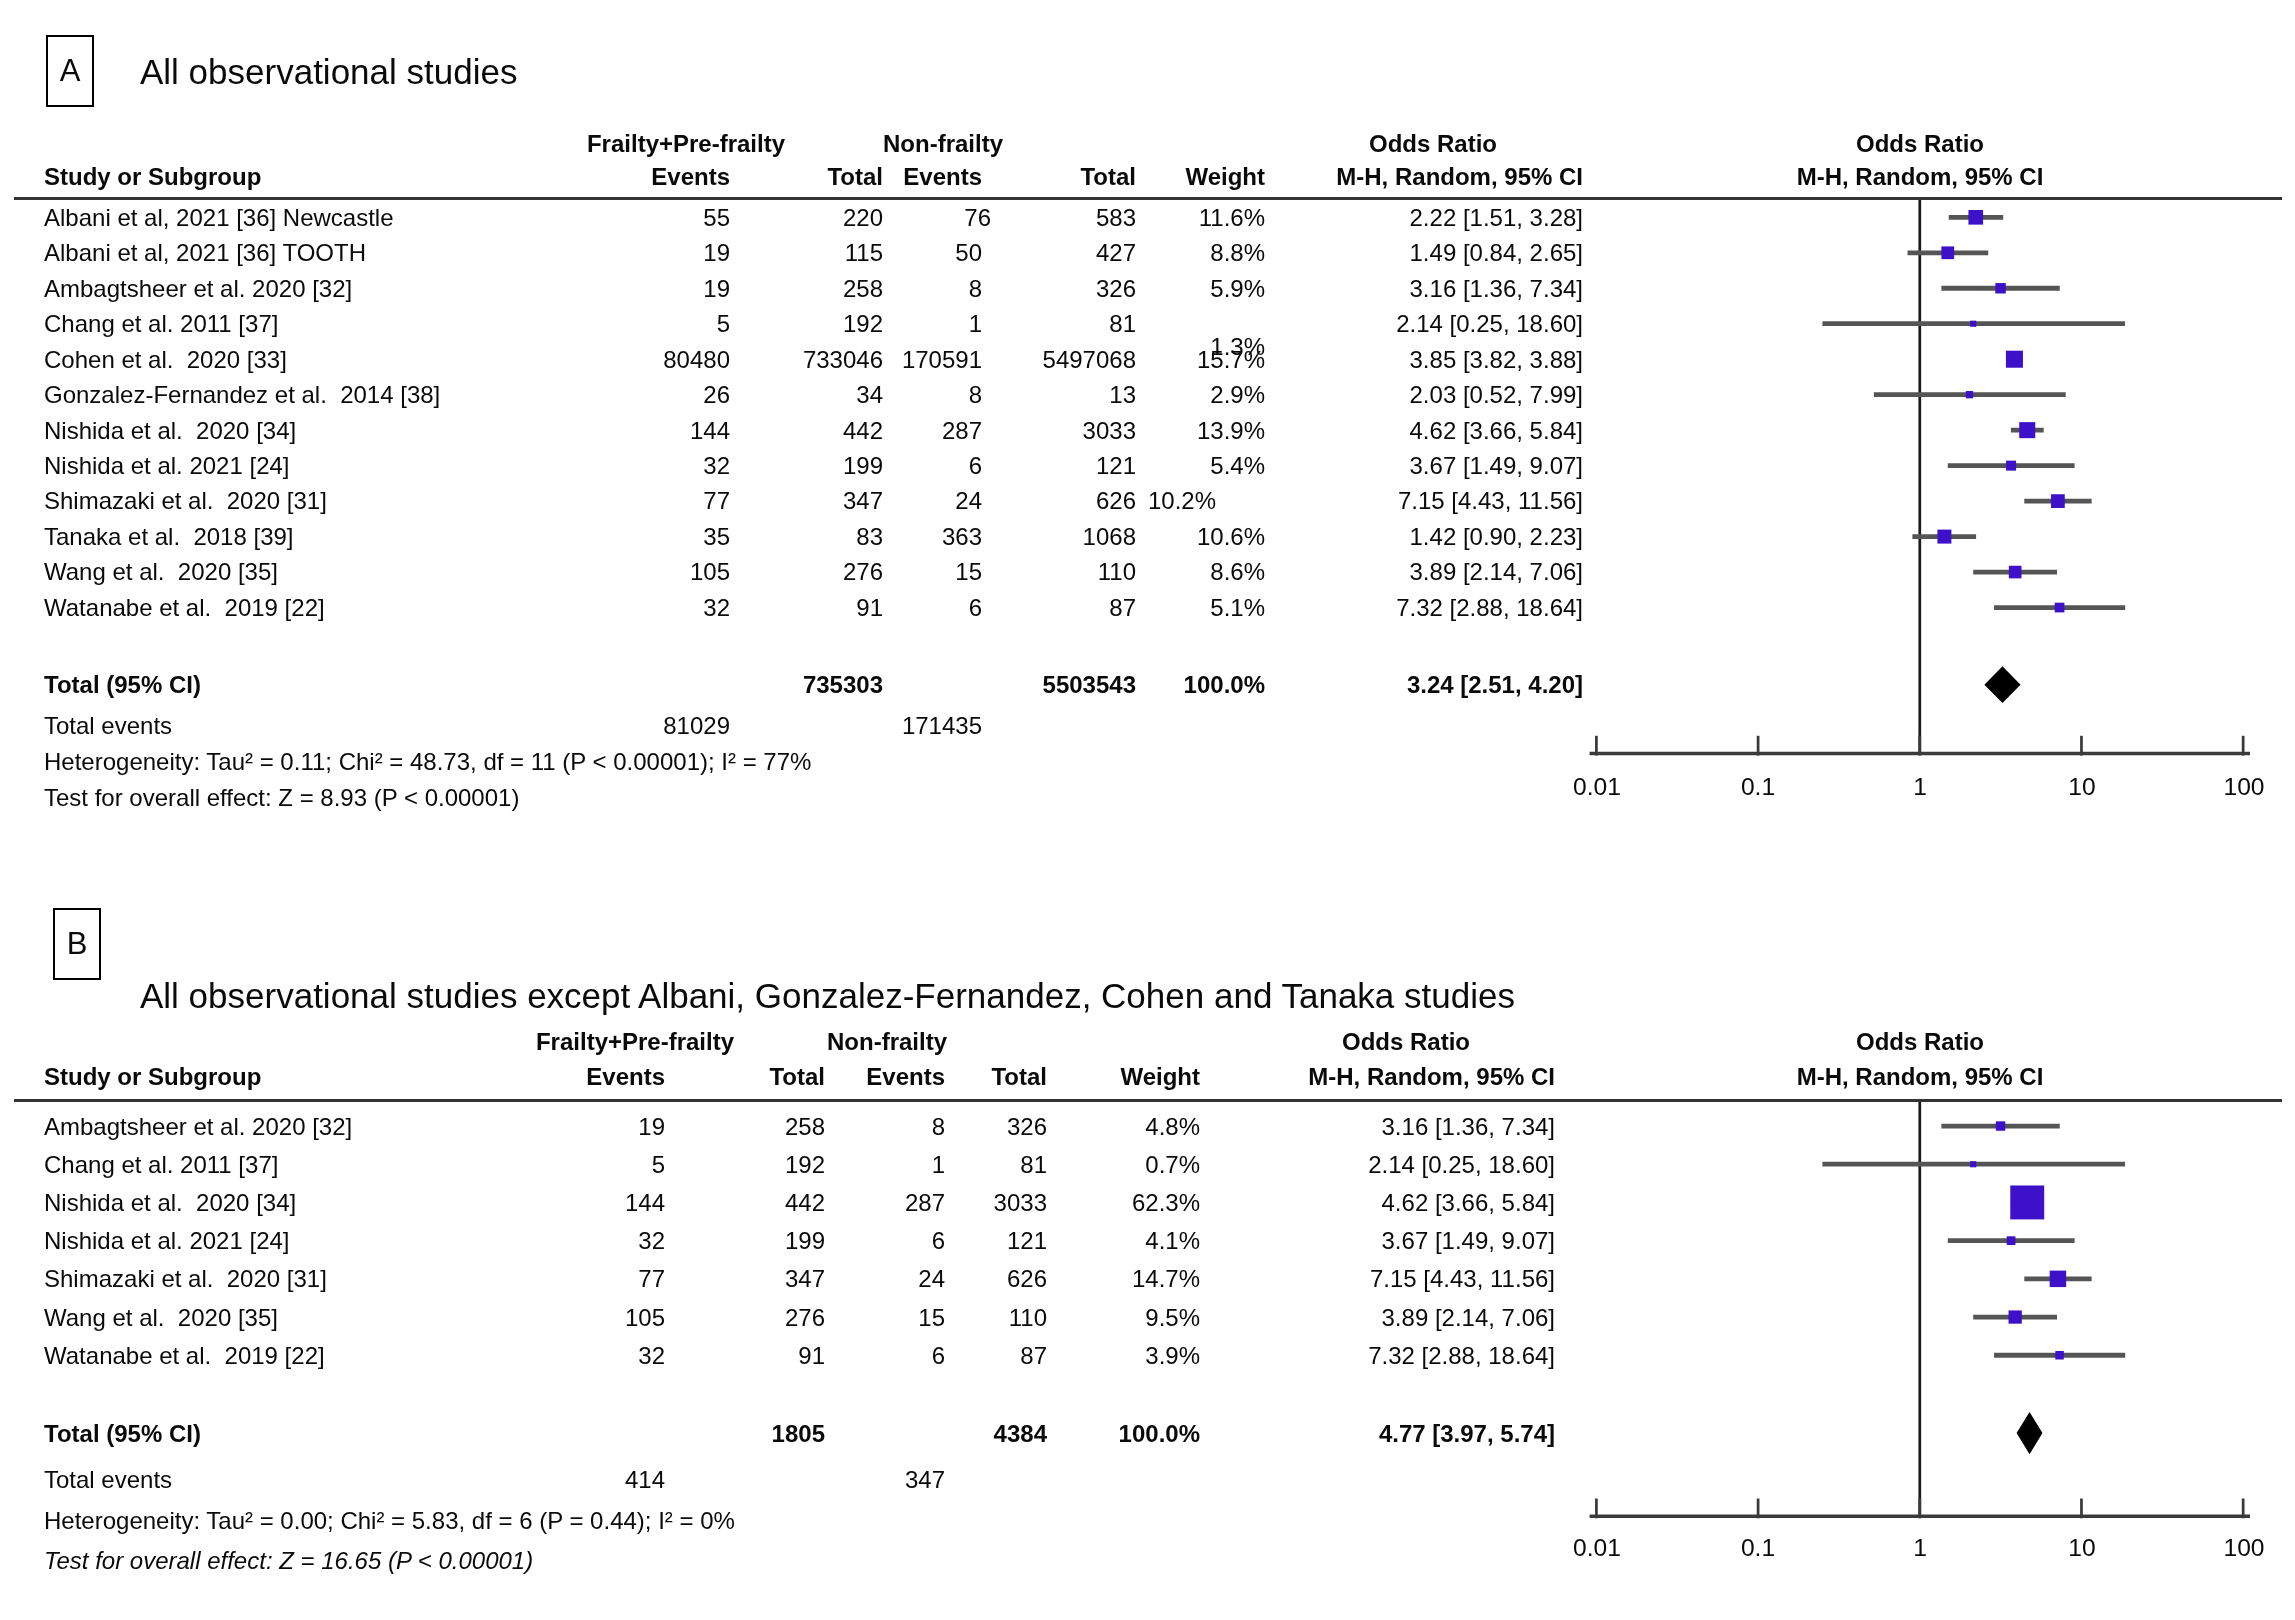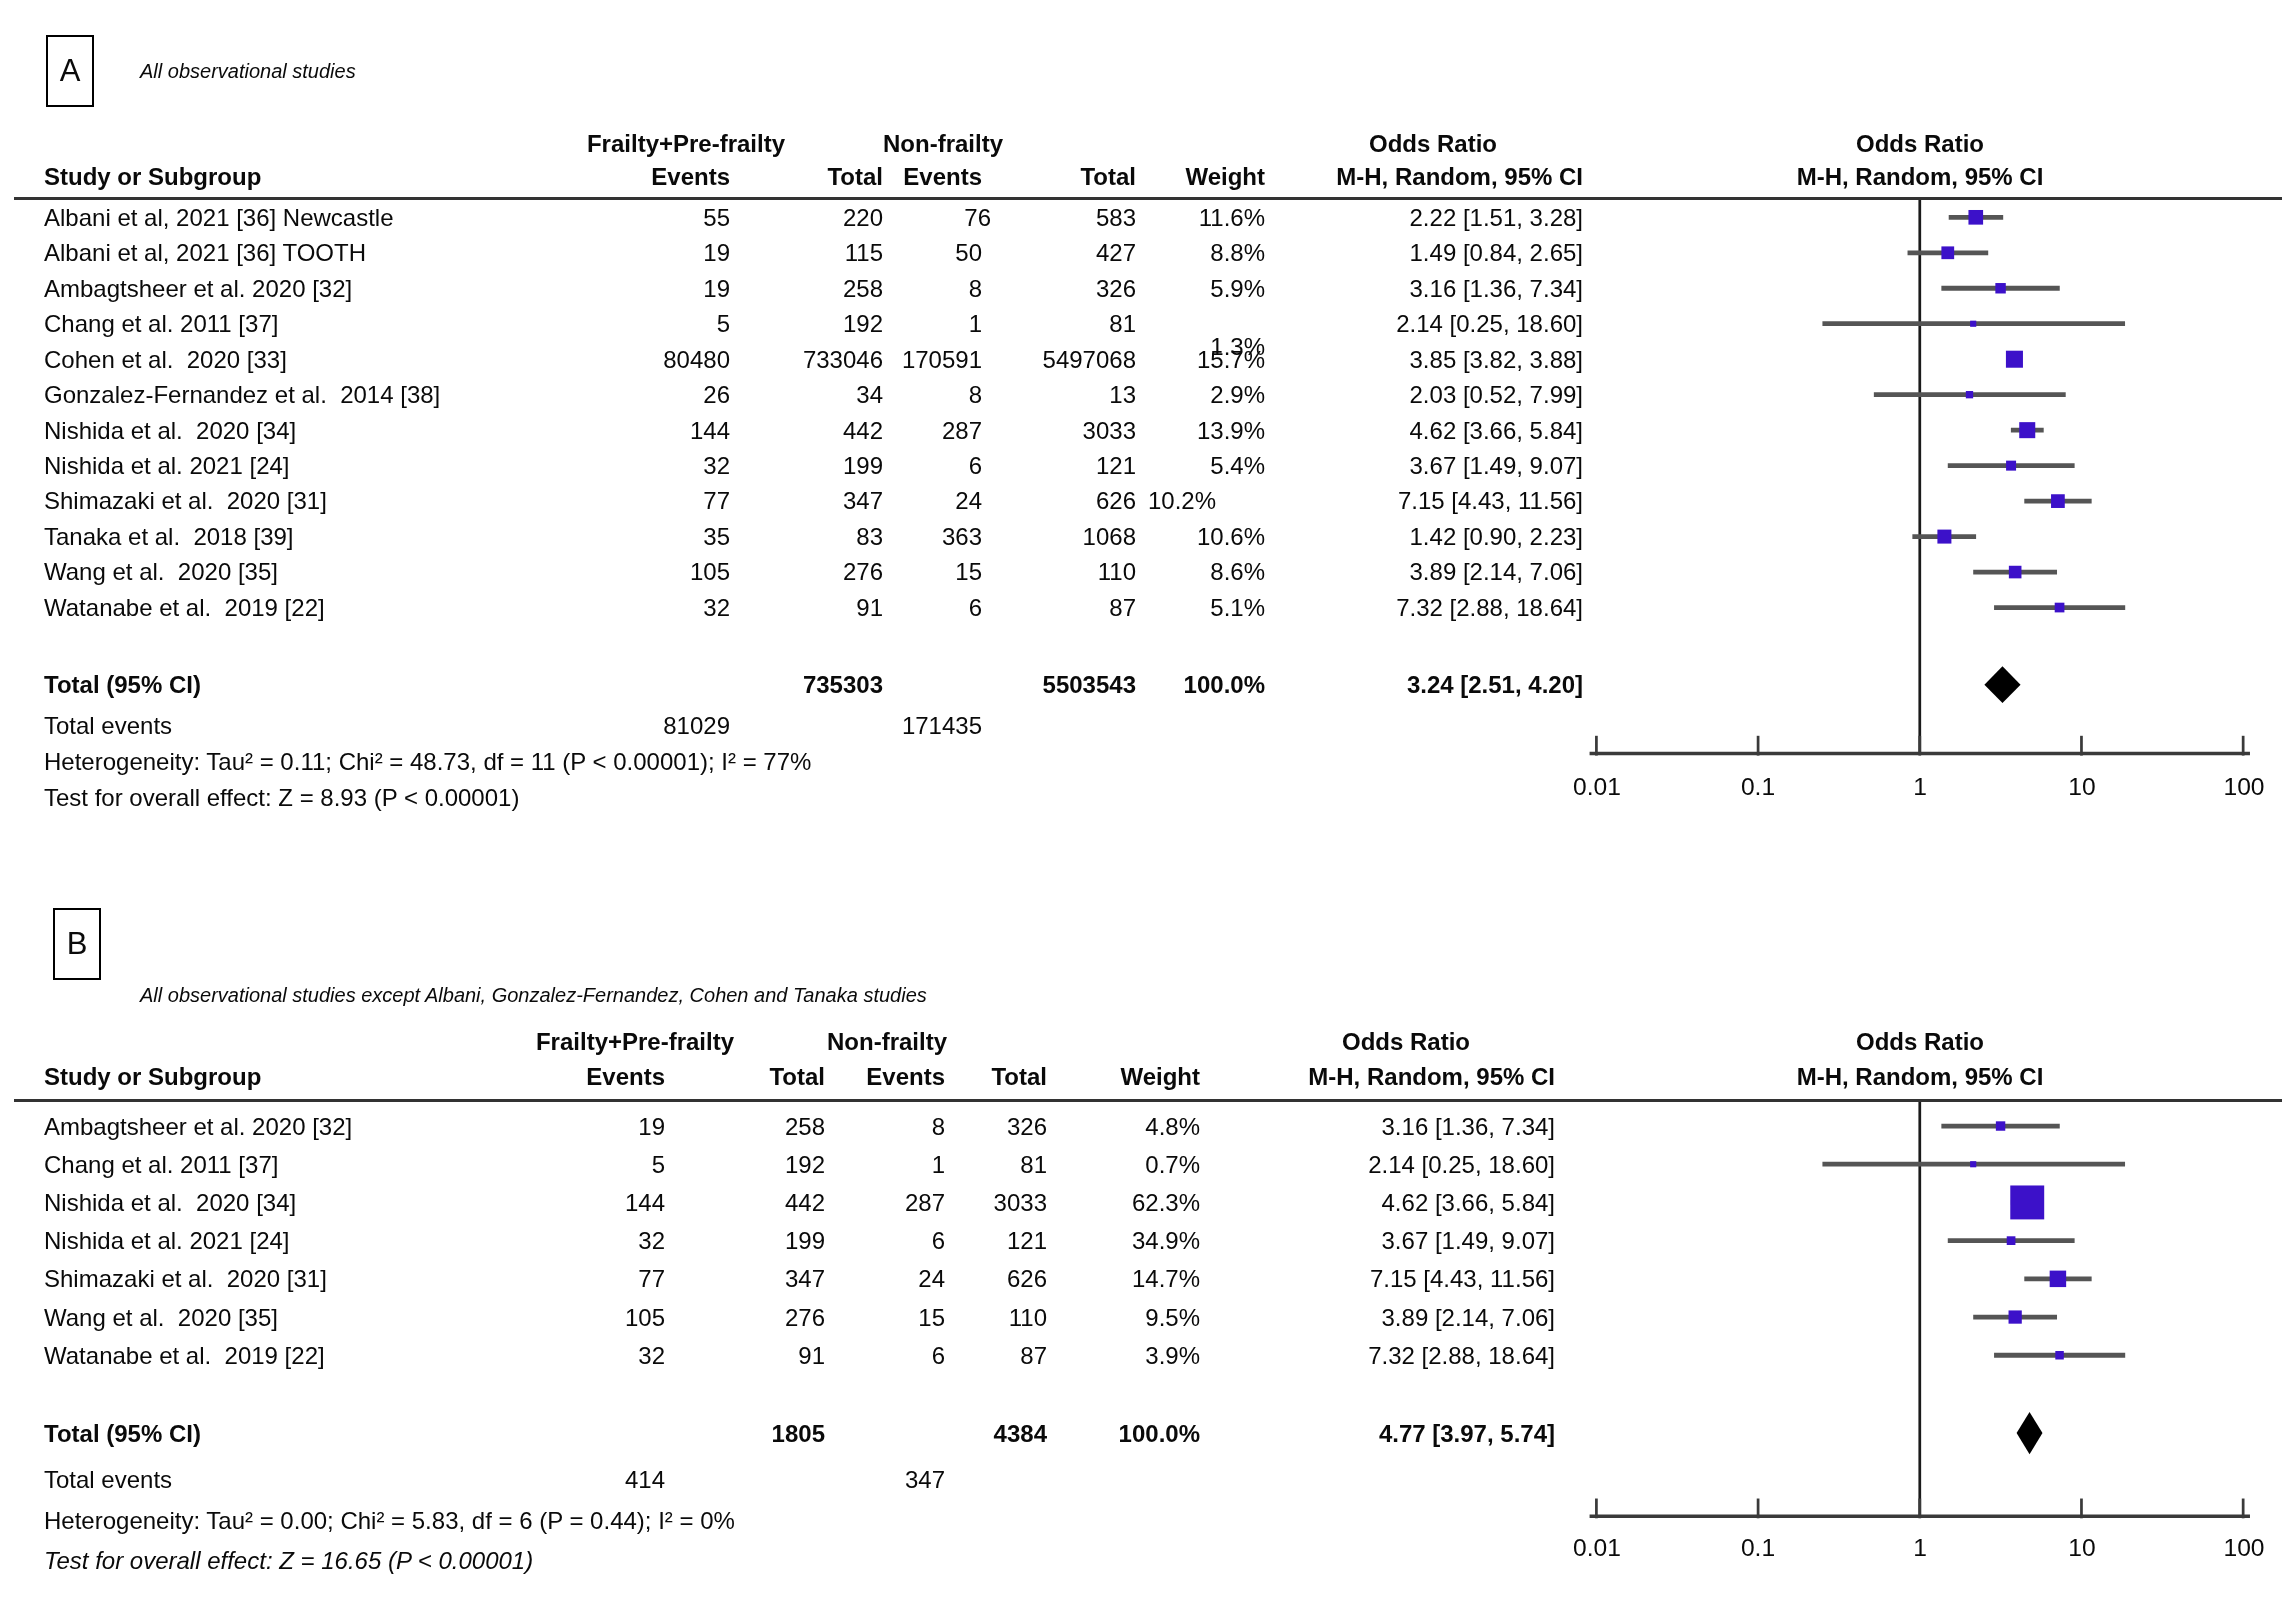--- a/index.html
+++ b/index.html
@@ -1,20 +1,20 @@
 <!DOCTYPE html>
 <html style="font-size:11px"><head>
 <meta charset="utf-8">
 <style>
   html,body{margin:0;padding:0;background:#ffffff;}
   #page{position:relative;width:2295px;height:1621px;background:#ffffff;overflow:hidden;
         font-family:"Liberation Sans", sans-serif;color:#0a0a0a;}
   .t{position:absolute;white-space:pre;font-size:24px;line-height:33px;height:33px;color:#0a0a0a;}
   .b{font-weight:bold;}
-  .title{font-size:20px;font-style:italic;}
+  .title{font-size:35px;}
   .axlab{font-size:24.6px;}
   .labelbox{position:absolute;border:2.7px solid #000;display:flex;align-items:center;justify-content:center;
             font-size:31px;background:#fff;}
   .rule{position:absolute;background:#333;height:3.4px;}
   svg{position:absolute;top:0;left:0;}
 </style>
 </head>
 <body>
 
 <div id="page">
@@ -229,21 +229,21 @@
       <div class="t" style="right: 1470px; top: 1186px;">442</div>
       <div class="t" style="right: 1350px; top: 1186px;">287</div>
       <div class="t" style="right: 1248px; top: 1186px;">3033</div>
       <div class="t" style="right: 1095px; top: 1186px;">62.3%</div>
       <div class="t" style="right: 740px; top: 1186px;">4.62 [3.66, 5.84]</div>
       <div class="t" style="left: 44px; top: 1224px;">Nishida et al. 2021 [24]</div>
       <div class="t" style="right: 1630px; top: 1224px;">32</div>
       <div class="t" style="right: 1470px; top: 1224px;">199</div>
       <div class="t" style="right: 1350px; top: 1224px;">6</div>
       <div class="t" style="right: 1248px; top: 1224px;">121</div>
-      <div class="t" style="right: 1095px; top: 1224px;">34.9%</div>
+      <div class="t" style="right: 1095px; top: 1224px;">4.1%</div>
       <div class="t" style="right: 740px; top: 1224px;">3.67 [1.49, 9.07]</div>
       <div class="t" style="left: 44px; top: 1262px;">Shimazaki et al.  2020 [31]</div>
       <div class="t" style="right: 1630px; top: 1262px;">77</div>
       <div class="t" style="right: 1470px; top: 1262px;">347</div>
       <div class="t" style="right: 1350px; top: 1262px;">24</div>
       <div class="t" style="right: 1248px; top: 1262px;">626</div>
       <div class="t" style="right: 1095px; top: 1262px;">14.7%</div>
       <div class="t" style="right: 740px; top: 1262px;">7.15 [4.43, 11.56]</div>
       <div class="t" style="left: 44px; top: 1301px;">Wang et al.  2020 [35]</div>
       <div class="t" style="right: 1630px; top: 1301px;">105</div>

